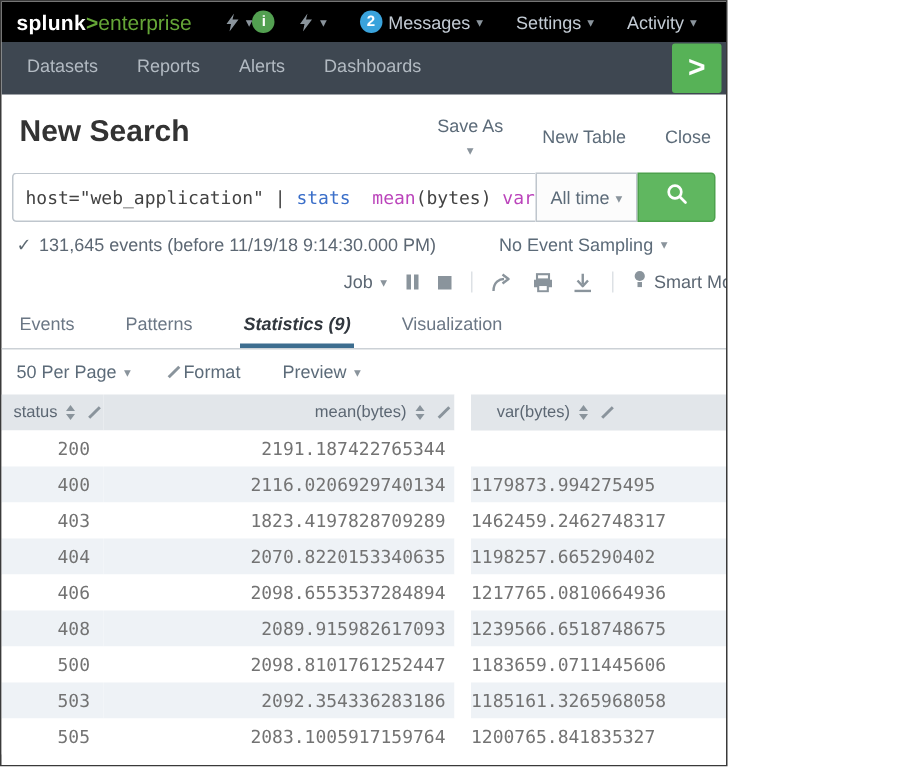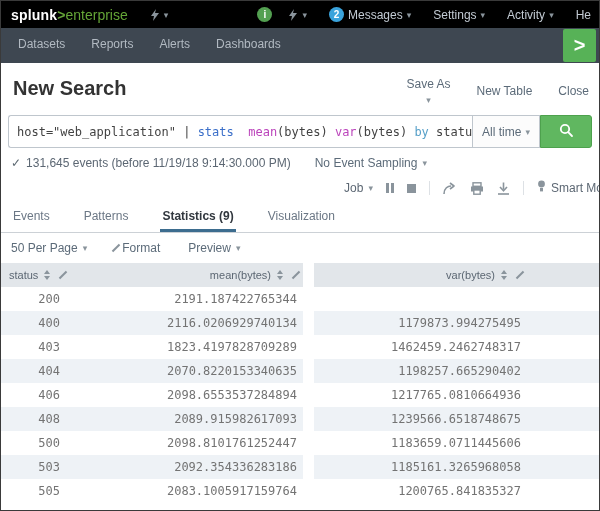--- a/index.html
+++ b/index.html
@@ -1,18 +1,18 @@
 <!DOCTYPE html>
 <html><head>
 <meta charset="utf-8">
 <style>
   * { margin:0; padding:0; box-sizing:border-box; }
   html,body { background:#fff; }
   body { font-family:"Liberation Sans", sans-serif; }
-  #frame { width:600px; height:511px; border:1px solid #3a3a3a; overflow:hidden; background:#fff; position:relative; }
+  #frame { width:485px; height:511px; border:1px solid #3a3a3a; overflow:hidden; background:#fff; position:relative; }
 
   
   .topbar { height:27px; background:#000; display:flex; align-items:center; padding:0 8px 0 10px; color:#c3cbd4; font-size:12px; white-space:nowrap; overflow:hidden; }
   .logo { font-size:14px; display:flex; align-items:baseline; }
   .logo .s { color:#fff; font-weight:bold; letter-spacing:.2px; }
   .logo .gt { color:#65a637; font-weight:bold; margin:0 0px; }
   .logo .ent { color:#65a637; font-weight:normal; }
   .tb-item { display:flex; align-items:center; gap:4px; margin-left:22px; cursor:pointer; }
   .tb-right { margin-left:auto; display:flex; align-items:center; }
   .badge { width:15px; height:15px; border-radius:50%; display:inline-flex; align-items:center; justify-content:center; color:#fff; font-size:10px; font-weight:bold; }
@@ -35,36 +35,36 @@
 
   
   .searchrow { display:flex; margin:0 7px; height:33px; }
   .searchbox { flex:1; border:1px solid #bfc6cd; border-right:none; border-radius:3px 0 0 3px; display:flex; align-items:center; padding-left:8px; font-family:"DejaVu Sans Mono", monospace; font-size:12px; overflow:hidden; white-space:pre; background:#fff; }
   .timerange { width:68px; border:1px solid #bfc6cd; display:flex; align-items:center; justify-content:center; gap:4px; font-size:12px; color:#5c6b79; background:#fcfcfc; cursor:pointer; }
   .searchbtn { width:52px; background:#60b760; border:1px solid #4da14d; border-radius:0 3px 3px 0; display:flex; align-items:center; justify-content:center; cursor:pointer; }
 
   
   .statusline { display:flex; align-items:center; padding:8px 10px 4px 10px; font-size:12px; color:#5c6773; }
   .checkmark { color:#5e6a73; margin-right:5px; font-size:12px; }
-  .sampling { margin-left:24px; color:#5c6b79; display:flex; gap:5px; align-items:center; cursor:pointer; }
+  .sampling { margin-left:42px; color:#5c6b79; display:flex; gap:5px; align-items:center; cursor:pointer; }
 
   
   .jobbar { height:28px; display:flex; align-items:center; justify-content:flex-end; gap:13px; padding-right:0; font-size:12px; color:#5c6773; overflow:hidden; }
   .jobbar .grp { display:flex; align-items:center; gap:13px; }
   .jb-sep { width:1px; height:14px; background:#dde1e5; }
   .icon-btn { display:flex; align-items:center; cursor:pointer; }
   .pause-icon { display:inline-flex; gap:2px; }
   .pause-icon i { width:3px; height:10px; background:#8a949c; display:inline-block; }
   .stop-icon { width:9px; height:9px; background:#8a949c; display:inline-block; }
   .smartmode { display:flex; align-items:center; gap:5px; white-space:nowrap; margin-right:-4px; }
 
   
   .rtabs { display:flex; border-bottom:1px solid #ccd1d6; padding:0 10px; height:31px;text-align:center; }
   .rtabs .rtab { font-size:12px; color:#6b7785; margin-right:30px; display:flex; align-items:center; cursor:pointer; border-bottom:3px solid transparent; padding:0 2px; }
-  .rtabs .rtab.active { color:#31373e; font-weight:bold; border-bottom:3px solid #3d6d8f; }
+  .rtabs .rtab.active { color:#31373e; font-weight:bold; border-bottom:3px solid #3d6d8f;font-style:italic; }
 
   
   .tcontrols { display:flex; align-items:center; gap:28px; padding:8px 10px 6px 10px; font-size:12px; color:#5c6b79; }
   .tcontrols .ctrl { display:flex; align-items:center; gap:5px; cursor:pointer; }
 
   
   .rtable { margin-top:2px; }
   .trow { display:grid; grid-template-columns:68px 234px 11px 1fr; height:24px; }
   .cell { display:flex; align-items:center; background:#fff; }
   .thead .cell { background:#e2e6ea; color:#5c6773; font-size:11px; }

